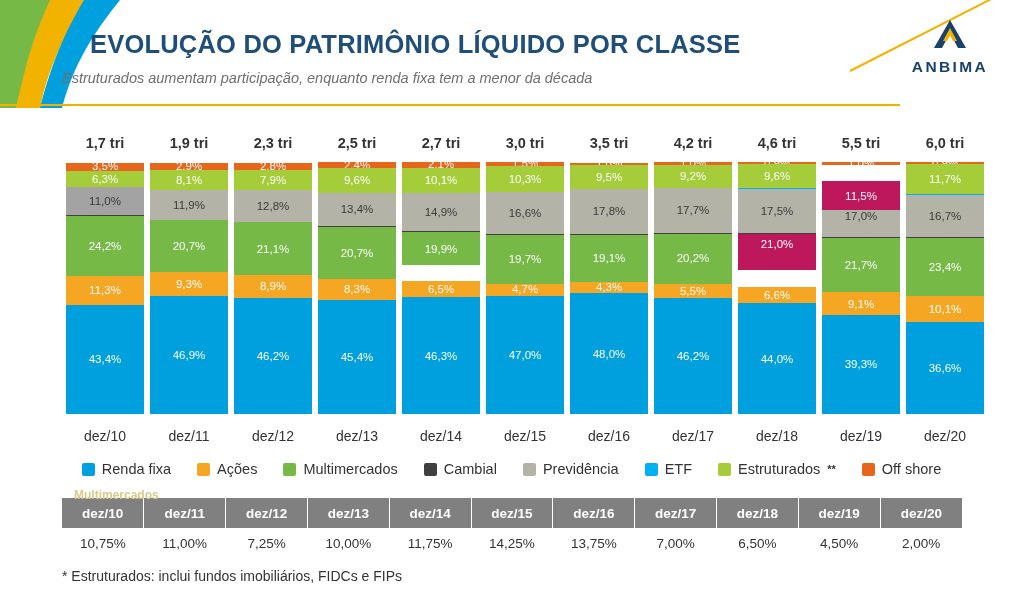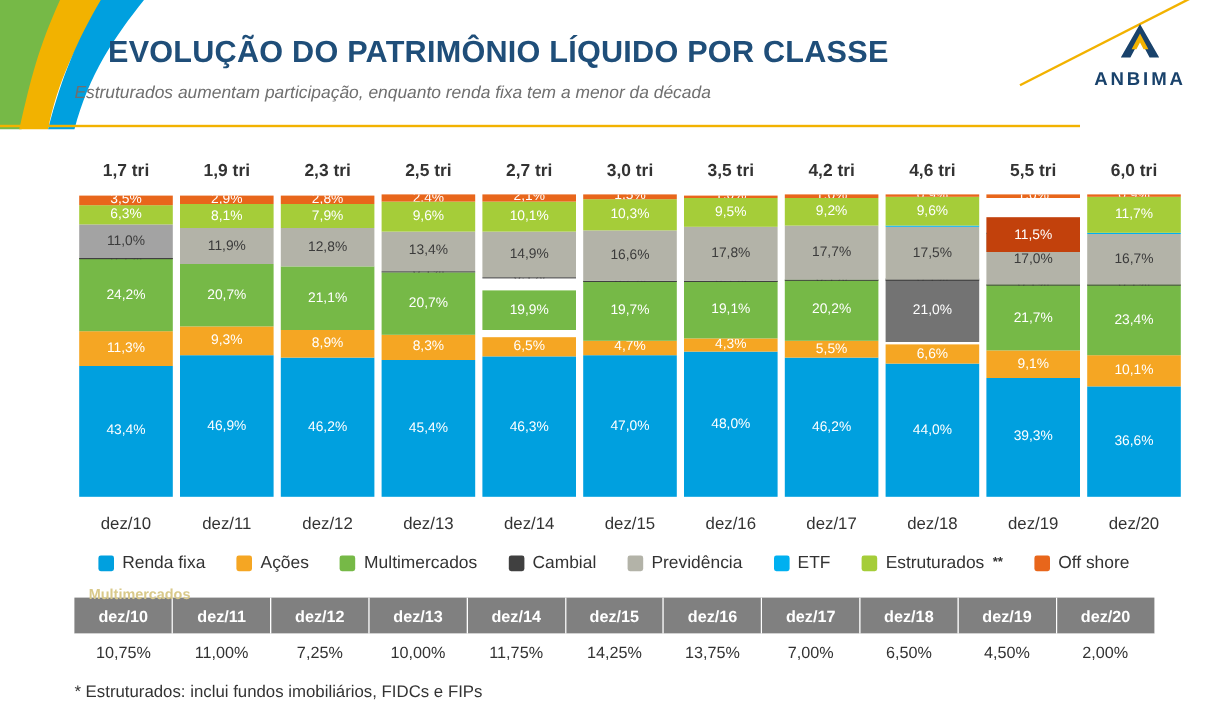--- a/index.html
+++ b/index.html
@@ -243,21 +243,21 @@
     </div>
     <div class="col" style="left: 402px;">
       <div class="col-title">2,7 tri</div>
       <div class="bar">
         <div class="seg" style="background: rgb(0, 160, 223); height: 116.676px; bottom: 0px;">
           <span>46,3%</span>
         </div>
         <div class="seg" style="background: rgb(245, 166, 35); height: 16.38px; bottom: 116.676px;">
           <span>6,5%</span>
         </div>
-        <div class="seg" style="background: rgb(118, 185, 71); height: 33px; bottom: 139px;">
+        <div class="seg" style="background: rgb(118, 185, 71); height: 33px; bottom: 149px;">
           <span>19,9%</span>
         </div>
         <div class="seg dark" style="background: rgb(64, 64, 64); height: 0.252px; bottom: 183.204px;">
           <span style="line-height: 11px; transform: translateY(0px);">0,1%</span>
         </div>
         <div class="seg dark" style="background: rgb(179, 179, 168); height: 37.548px; bottom: 183.456px;">
           <span>14,9%</span>
         </div>
         <div class="seg" style="background: rgb(0, 176, 240); height: 0px; bottom: 221.004px;"></div>
         <div class="seg" style="background: rgb(165, 205, 57); height: 25.452px; bottom: 221.004px;">
@@ -355,21 +355,21 @@
     </div>
     <div class="col" style="left: 738px;">
       <div class="col-title">4,6 tri</div>
       <div class="bar">
         <div class="seg" style="background: rgb(0, 160, 223); height: 110.88px; bottom: 0px;">
           <span>44,0%</span>
         </div>
         <div class="seg" style="background: rgb(245, 166, 35); height: 16.632px; bottom: 110.88px;">
           <span>6,6%</span>
         </div>
-        <div class="seg" style="background: #737373; height: 52.92px; bottom: 129px;">
+        <div class="seg" style="background: #be185d; height: 52.92px; bottom: 144px;">
           <span>21,0%</span>
         </div>
         <div class="seg dark" style="background: rgb(64, 64, 64); height: 0.252px; bottom: 180.432px;">
           <span style="line-height: 11px; transform: translateY(0px);">0,1%</span>
         </div>
         <div class="seg dark" style="background: rgb(179, 179, 168); height: 44.1px; bottom: 180.684px;">
           <span>17,5%</span>
         </div>
         <div class="seg" style="background: rgb(0, 176, 240); height: 0.756px; bottom: 224.784px;"></div>
         <div class="seg" style="background: rgb(165, 205, 57); height: 24.192px; bottom: 225.54px;">
@@ -393,21 +393,21 @@
         <div class="seg" style="background: rgb(118, 185, 71); height: 54.684px; bottom: 121.968px;">
           <span>21,7%</span>
         </div>
         <div class="seg dark" style="background: rgb(64, 64, 64); height: 0.252px; bottom: 176.652px;">
           <span style="line-height: 11px; transform: translateY(0px);">0,1%</span>
         </div>
         <div class="seg dark" style="background: rgb(179, 179, 168); height: 42.84px; bottom: 176.904px;">
           <span>17,0%</span>
         </div>
         <div class="seg" style="background: rgb(0, 176, 240); height: 0.756px; bottom: 219.744px;"></div>
-        <div class="seg" style="background: #c2410c; height: 28.98px; bottom: 204px;">
+        <div class="seg" style="background: #be185d; height: 28.98px; bottom: 204px;">
           <span>11,5%</span>
         </div>
         <div class="seg" style="background: rgb(232, 102, 27); height: 2.52px; bottom: 249.48px;">
           <span style="line-height: 11px; transform: translateY(0px);">1,0%</span>
         </div>
       </div>
       <div class="col-footer">dez/19</div>
     </div>
     <div class="col" style="left: 906px;">
       <div class="col-title">6,0 tri</div>

